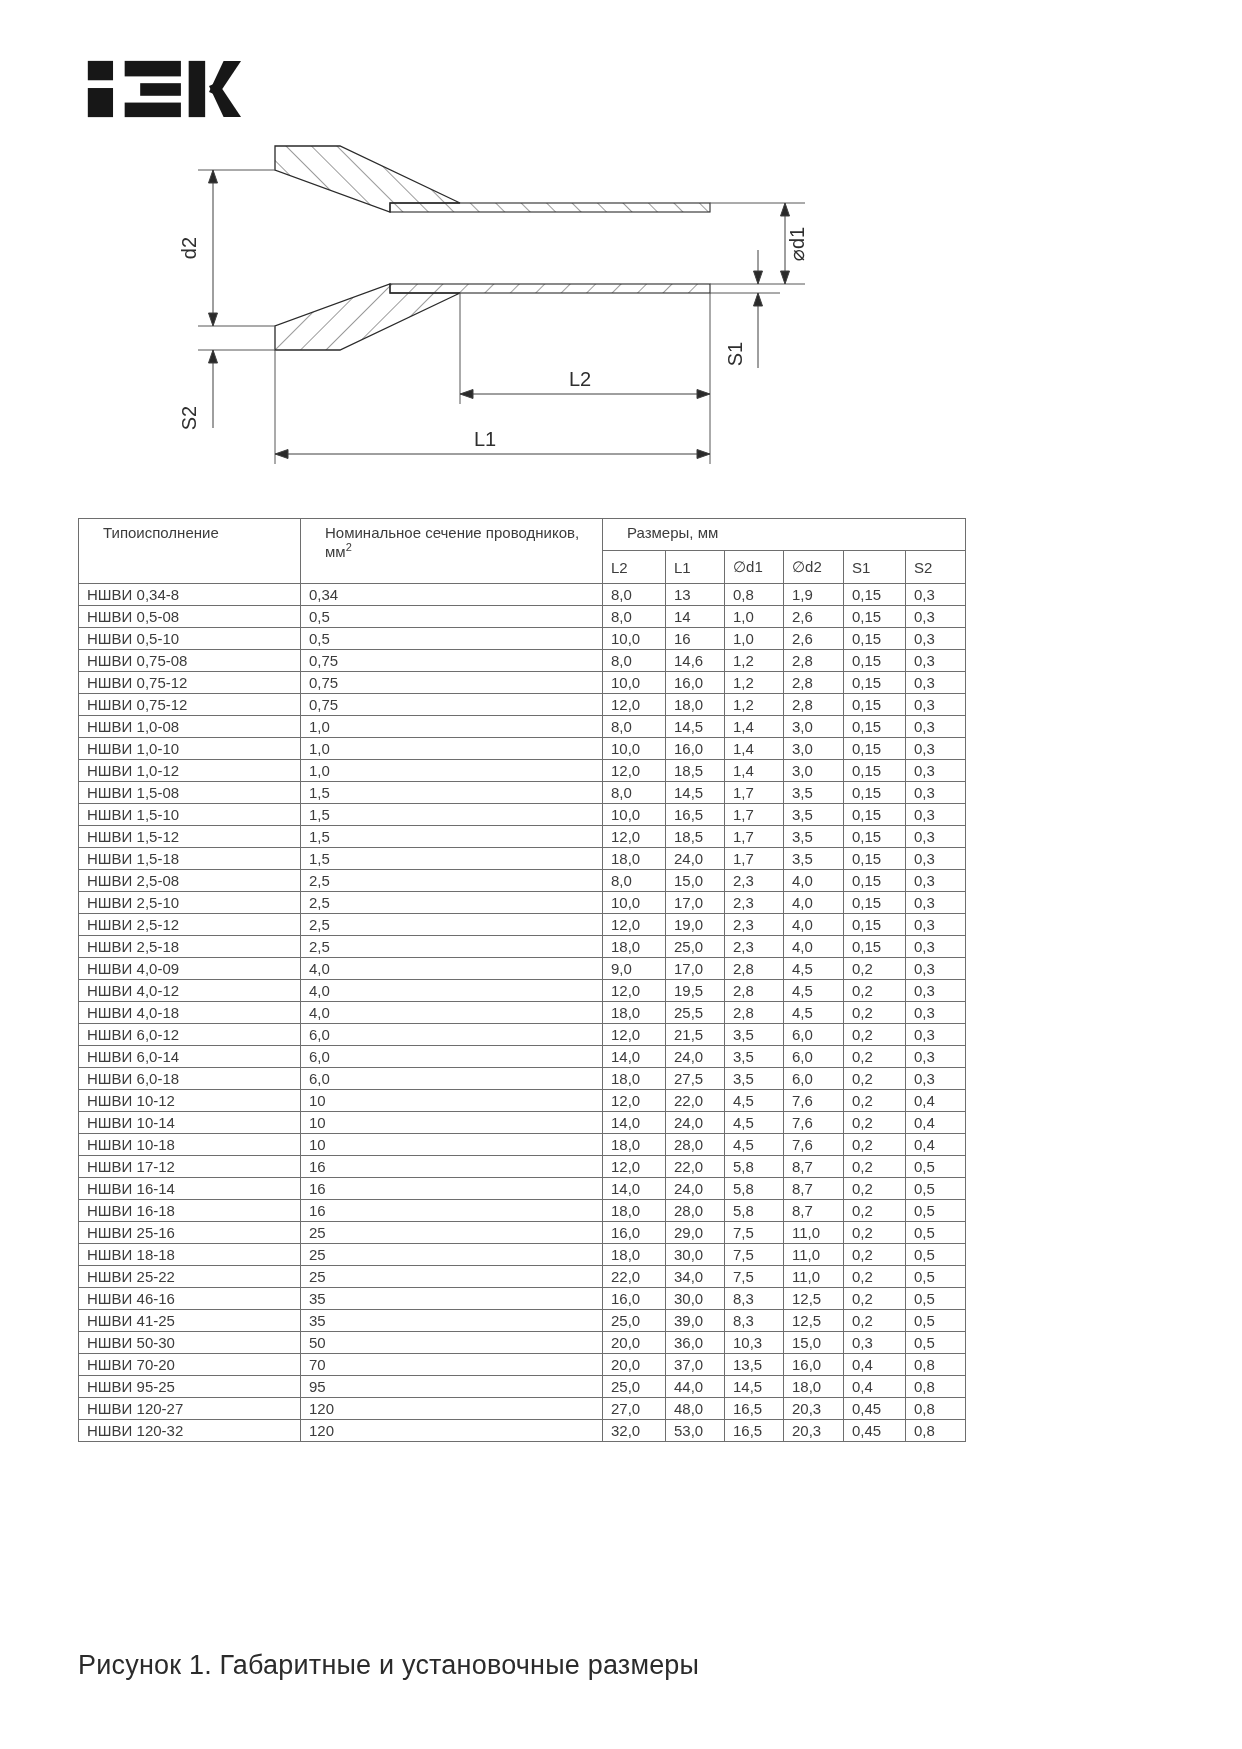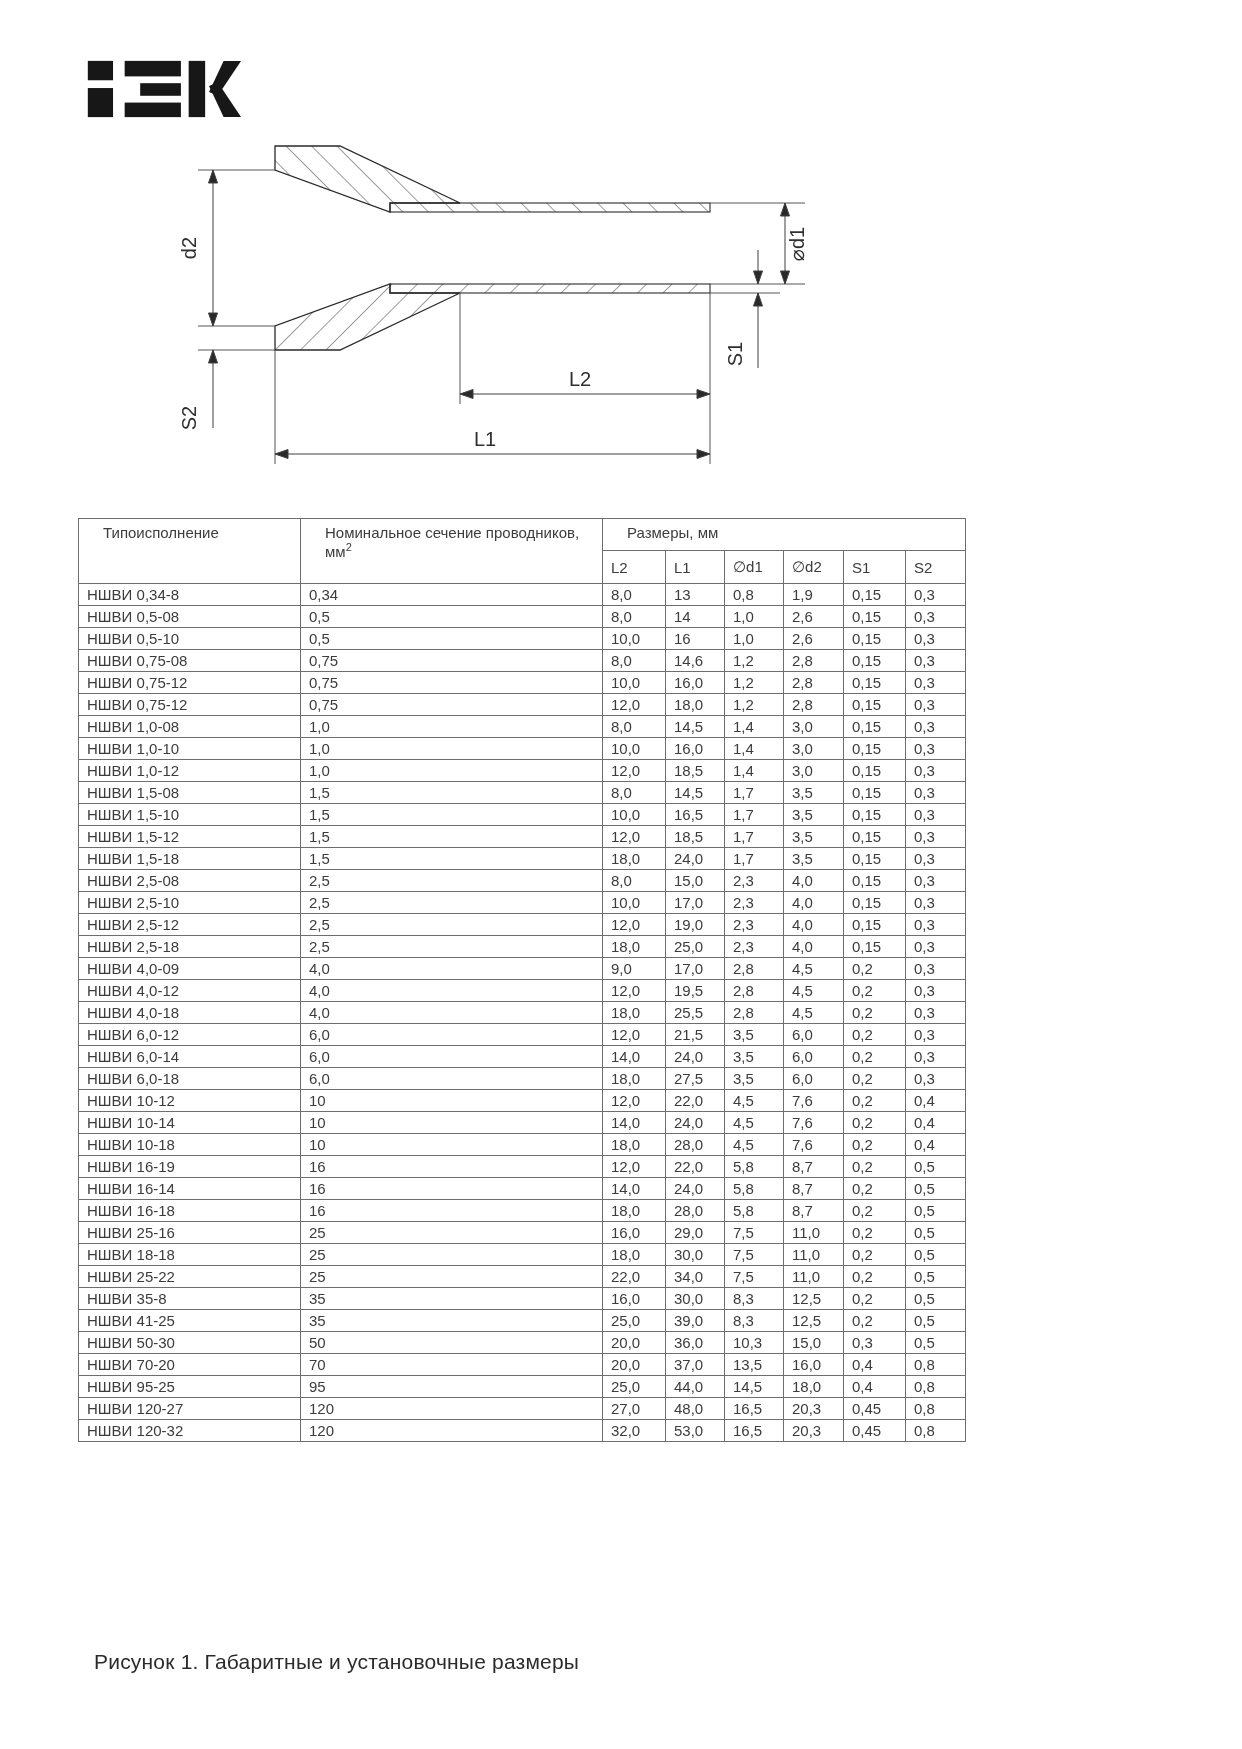--- a/index.html
+++ b/index.html
@@ -44,24 +44,23 @@
   .dim-table thead th{vertical-align:top;padding-top:5px;}
   .dim-table thead tr.sub th{height:33px;vertical-align:middle;padding-top:0;}
   .dim-table thead tr.main th{height:32px;padding-left:24px;}
   .dim-table tbody td{height:22px;}
   .dim-table sup{font-size:11px;}
   
   .caption{
     position:absolute;
     left:78px;
     top:1650px;
-    font-size:21px;
+    font-size:27px;
     color:#2b2b2b;
     letter-spacing:0.2px;
-    margin-left:16px;
   }
 </style>
 </head>
 <body>
 
 <div class="page">
 
   <svg class="logo" viewBox="0 0 165 66" aria-label="IEK">
     <g fill="#171717">
       <rect x="6" y="4" width="26" height="20"></rect>
@@ -419,21 +418,21 @@
           <td>НШВИ 10-18</td>
           <td>10</td>
           <td>18,0</td>
           <td>28,0</td>
           <td>4,5</td>
           <td>7,6</td>
           <td>0,2</td>
           <td>0,4</td>
         </tr>
         <tr>
-          <td>НШВИ 16-19</td>
+          <td>НШВИ 17-12</td>
           <td>16</td>
           <td>12,0</td>
           <td>22,0</td>
           <td>5,8</td>
           <td>8,7</td>
           <td>0,2</td>
           <td>0,5</td>
         </tr>
         <tr>
           <td>НШВИ 16-14</td>
@@ -479,21 +478,21 @@
           <td>НШВИ 25-22</td>
           <td>25</td>
           <td>22,0</td>
           <td>34,0</td>
           <td>7,5</td>
           <td>11,0</td>
           <td>0,2</td>
           <td>0,5</td>
         </tr>
         <tr>
-          <td>НШВИ 35-8</td>
+          <td>НШВИ 46-16</td>
           <td>35</td>
           <td>16,0</td>
           <td>30,0</td>
           <td>8,3</td>
           <td>12,5</td>
           <td>0,2</td>
           <td>0,5</td>
         </tr>
         <tr>
           <td>НШВИ 41-25</td>

